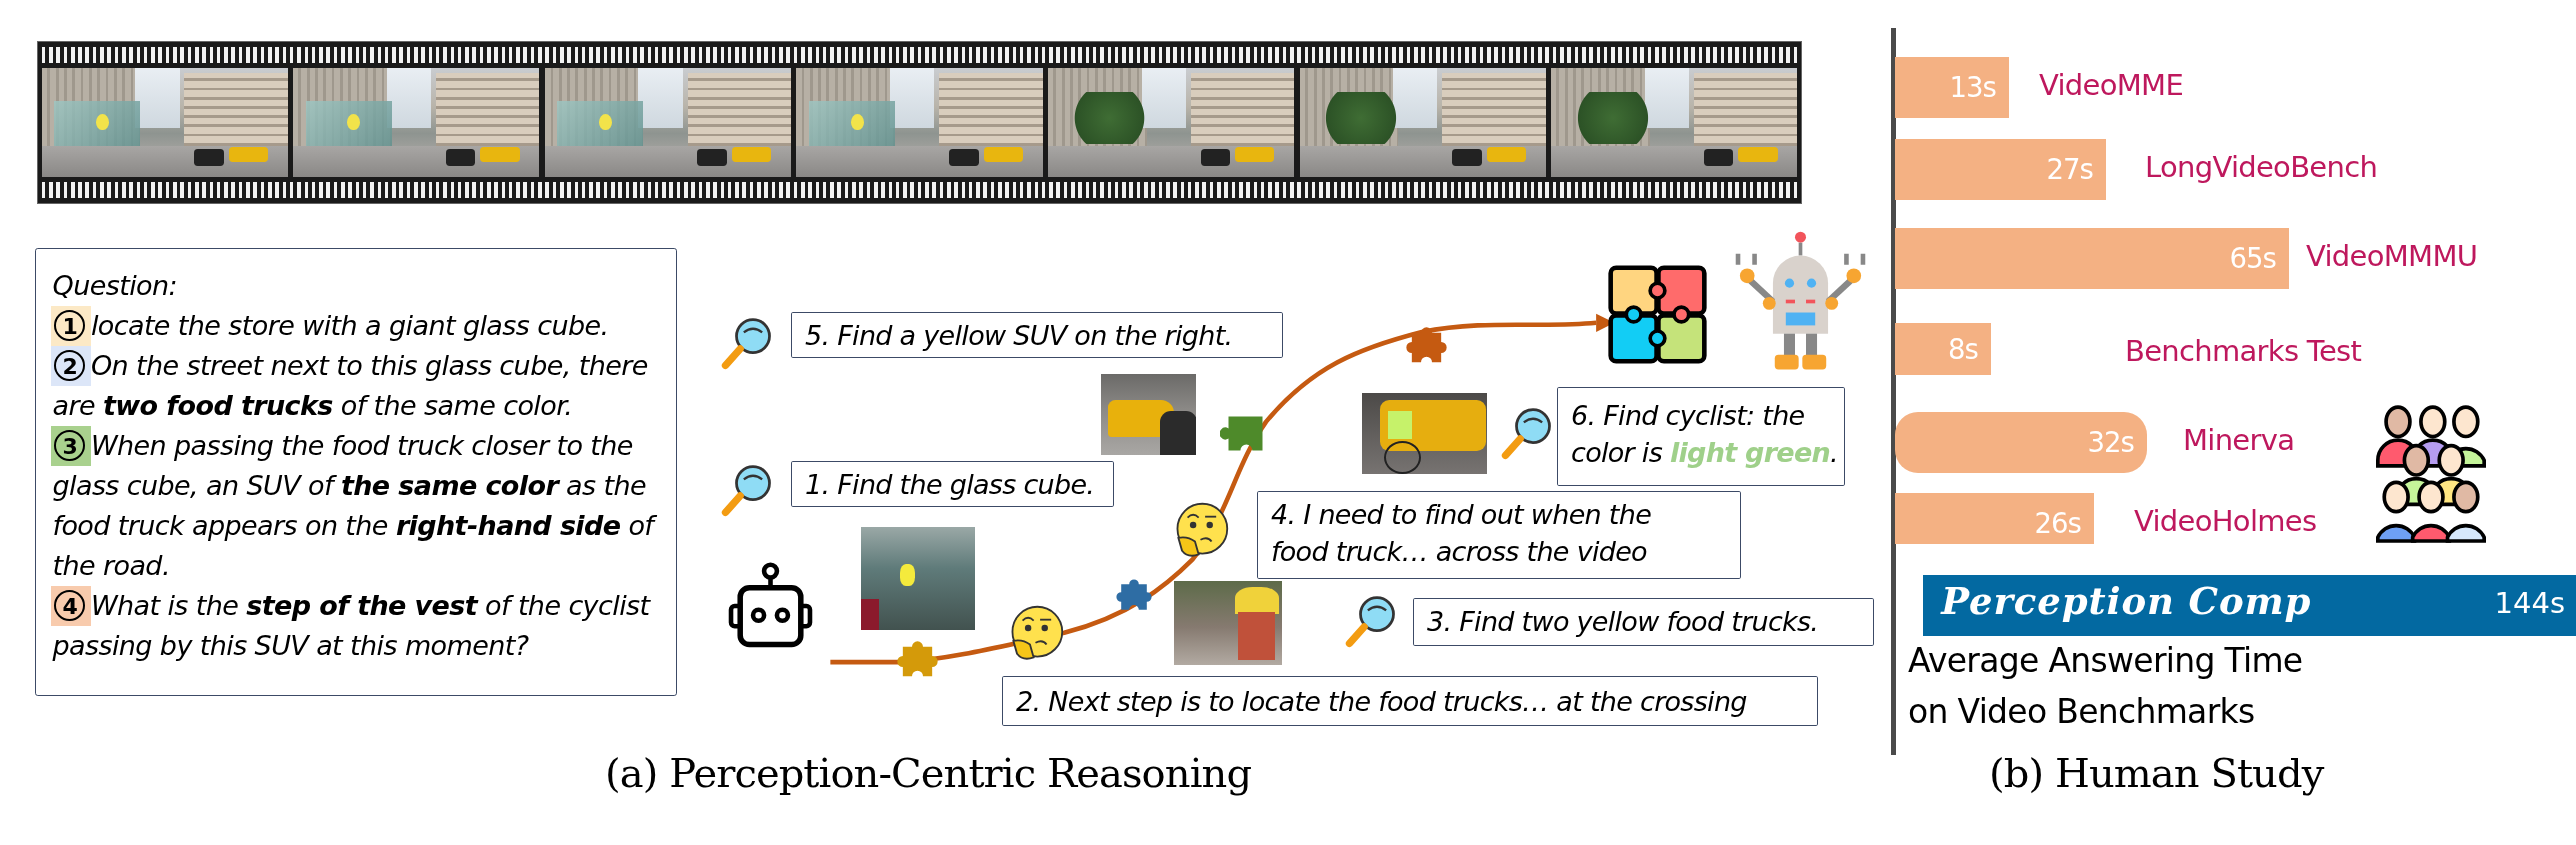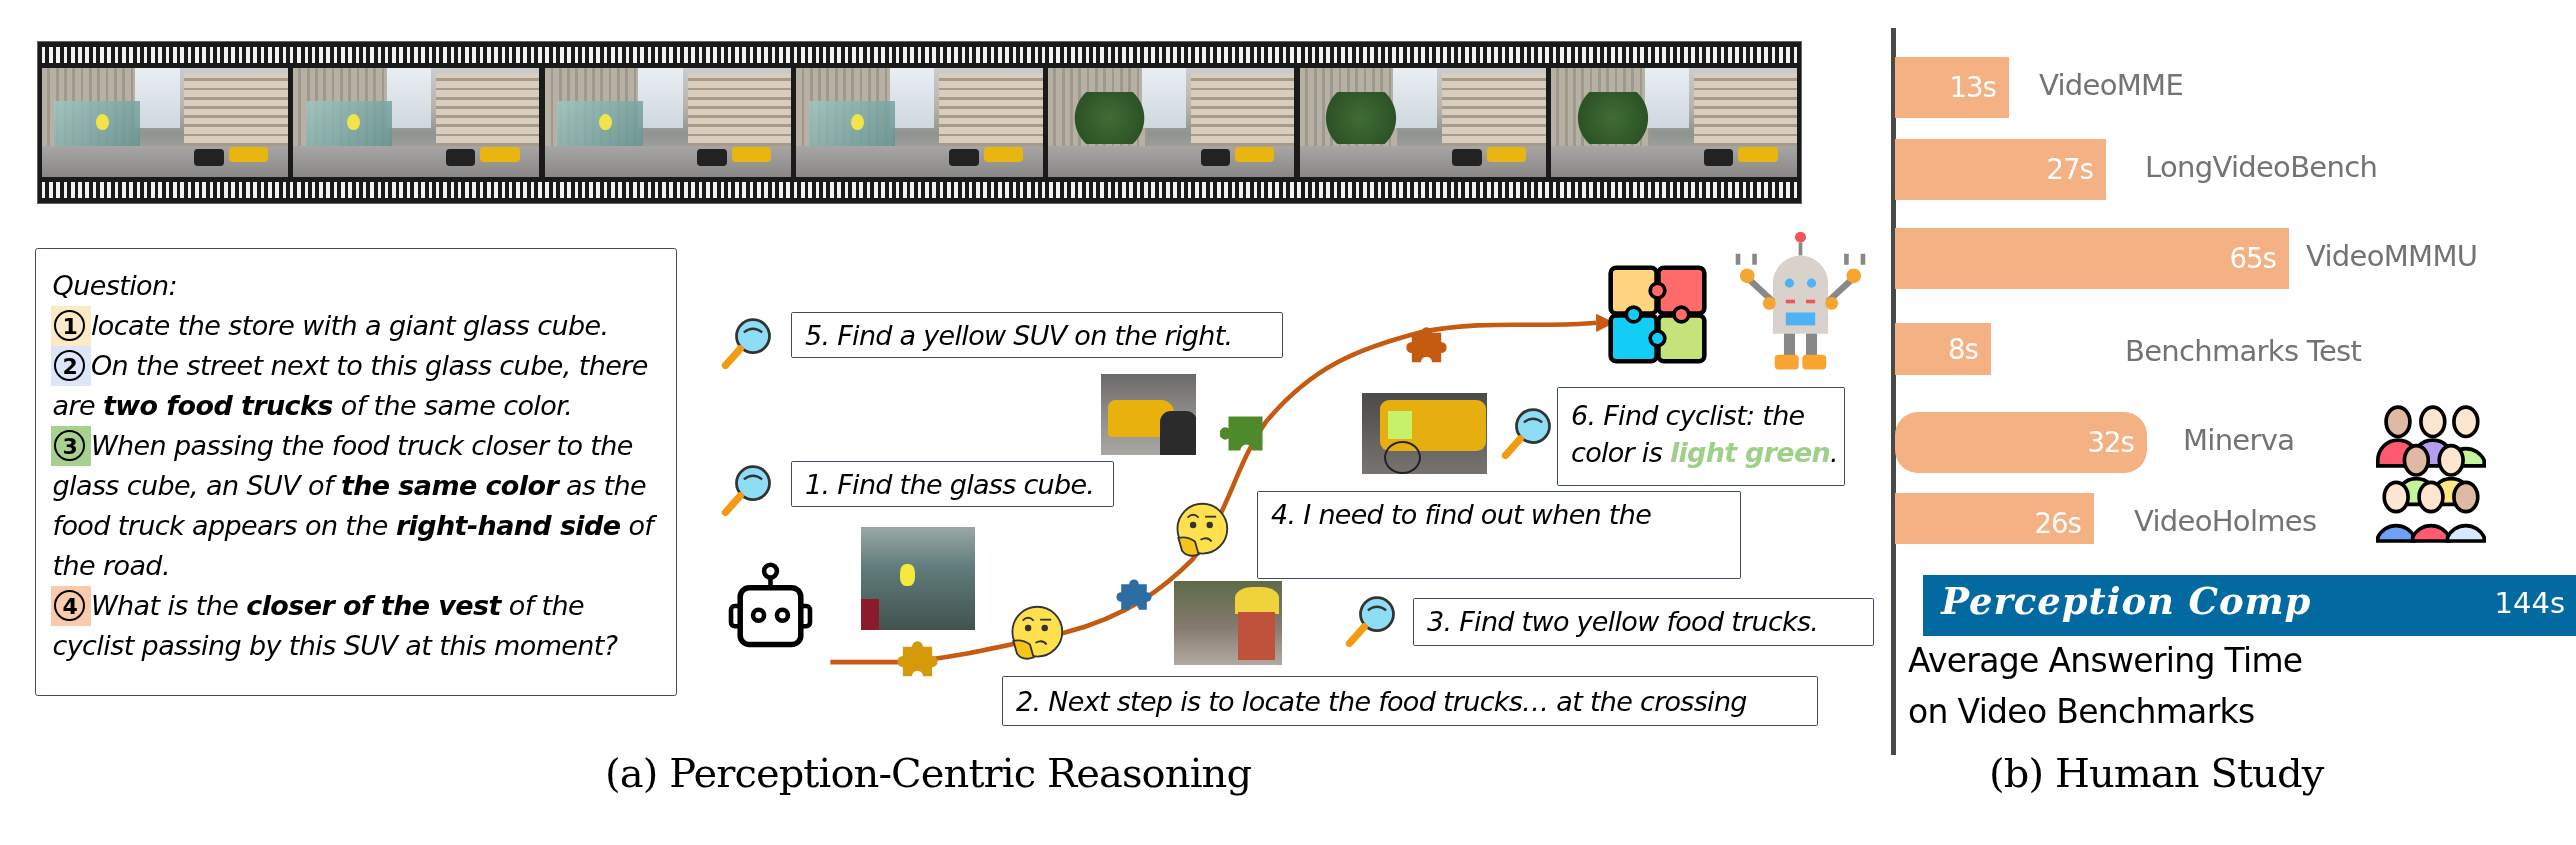--- a/index.html
+++ b/index.html
@@ -35,21 +35,21 @@
   .step{position:absolute;border:1.8px solid #3c4a66;border-radius:1.8px;background:#fff;box-sizing:border-box;
     font-family:"DejaVu Sans",sans-serif;font-style:italic;font-size:27px;letter-spacing:-0.7px;padding:3.7px 13px;line-height:37px;white-space:nowrap;}
   .green-txt{color:#9fd08a;font-weight:bold;}
 
   .thumb{position:absolute;overflow:hidden;}
   .captions{position:absolute;top:750px;font-family:"DejaVu Serif",serif;font-size:40px;letter-spacing:-0.9px;}
 
   
   .axis{position:absolute;left:1891px;top:27.5px;width:4.6px;height:727px;background:#4a4a4a;}
   .bar{position:absolute;left:1895px;background:#f4b183;color:#fff;font-family:"DejaVu Sans",sans-serif;font-size:27.5px;text-align:right;box-sizing:border-box;padding-right:13px;letter-spacing:-0.9px;}
-  .blabel{position:absolute;font-family:"DejaVu Sans",sans-serif;font-size:29px;color:#737373;letter-spacing:-0.7px;}
+  .blabel{position:absolute;font-family:"DejaVu Sans",sans-serif;font-size:29px;color:#be185d;letter-spacing:-0.7px;}
   .pc-bar{position:absolute;left:1895px;top:575px;width:655px;height:61px;background:#0369a1;margin-left:28px;}
   .pc-name{position:absolute;left:18.3px;top:3.7px;color:#fff;font-family:"DejaVu Serif",serif;font-style:italic;font-weight:bold;font-size:37px;letter-spacing:0.9px;}
   .pc-val{position:absolute;right:13px;top:11px;color:#fff;font-family:"DejaVu Sans",sans-serif;font-size:29px;}
   .ctitle{position:absolute;left:1908px;top:635px;font-family:"DejaVu Sans",sans-serif;font-size:33px;line-height:51px;letter-spacing:-0.7px;}
 </style>
 </head>
 <body>
 
 <div>
 
@@ -126,21 +126,21 @@
       </div>
     <div class="perf bot"></div>
   </div>
 
   <div class="qbox">
     <div>Question:</div>
     <div id="qitems">
         <div><span class="hl" style="background: rgb(252, 233, 198);"><span class="num">1</span></span><span>locate the store with a giant glass cube.</span></div>
         <div><span class="hl" style="background: rgb(220, 230, 248);"><span class="num">2</span></span><span>On the street next to this glass cube, there are </span><b>two food trucks</b><span> of the same color.</span></div>
         <div><span class="hl" style="background: rgb(169, 209, 142);"><span class="num">3</span></span><span>When passing the food truck closer to the glass cube, an SUV of </span><b>the same color</b><span> as the food truck appears on the </span><b>right-hand side</b><span> of the road.</span></div>
-        <div><span class="hl" style="background: rgb(248, 203, 173);"><span class="num">4</span></span><span>What is the </span><b>closer of the vest</b><span> of the cyclist passing by this SUV at this moment?</span></div>
+        <div><span class="hl" style="background: rgb(248, 203, 173);"><span class="num">4</span></span><span>What is the </span><b>step of the vest</b><span> of the cyclist passing by this SUV at this moment?</span></div>
       </div>
   </div>
 
   <svg class="abs" style="left:0;top:0" width="1890" height="752" viewBox="0 0 2060 820">
     <path d="M905 722 L985 722 C1040 718 1090 705 1160 690 C1230 672 1270 640 1300 610 C1340 560 1345 510 1380 460 C1430 400 1480 380 1550 362 C1620 348 1680 358 1740 352" stroke="#c55a11" stroke-width="5" fill="none"></path>
     <polygon points="1740,342 1760,352 1740,362" fill="#c55a11"></polygon>
   </svg>
 
   <svg class="abs" style="left:890px;top:633px" width="55" height="57" viewBox="0 0 60 60">
     <path d="M14 14 h10 a6 6 0 1 1 12 0 h10 v10 a6 6 0 1 1 0 12 v10 h-10 a6 6 0 1 0 -12 0 h-10 v-10 a6 6 0 1 1 0 -12z" fill="#d49a0a"></path>
@@ -220,20 +220,21 @@
   <div class="thumb" style="left:1362px;top:393px;width:125px;height:81px;background:linear-gradient(180deg,#4c4a48 0%,#777371 100%);">
     <div class="abs" style="left:18.3px;top:7.3px;width:106px;height:51px;background:#e6ae0f;border-radius:9.2px;"></div>
     <div class="abs" style="left:26px;top:18.3px;width:24px;height:27.5px;background:#c6f26a;"></div>
     <div class="abs" style="left:22px;top:48px;width:37px;height:33px;border:2.8px solid #222;border-radius:50%;box-sizing:border-box;"></div>
   </div>
 
   <div class="step" style="left:791px;top:312px;width:492px;height:46px;">5. Find a yellow SUV on the right.</div>
   <div class="step" style="left:791px;top:461px;width:323px;height:46px;">1. Find the glass cube.</div>
   <div class="step" style="left:1257px;top:491px;width:484px;height:88px;">
     <div>4. I need to find out when the</div>
+    <div>food truck… across the video</div>
   </div>
   <div class="step" style="left:1413px;top:598px;width:461px;height:48px;">3. Find two yellow food trucks.</div>
   <div class="step" style="left:1002px;top:676px;width:816px;height:50px;padding-top:5.5px;">2. Next step is to locate the food trucks… at the crossing</div>
   <div class="step" style="left:1557px;top:387px;width:288px;height:99px;padding-top:9.2px;">
     <div>6. Find cyclist: the</div>
     <div><span>color is </span><span class="green-txt">light green</span><span>.</span></div>
   </div>
 
   <svg class="abs" style="left:1607px;top:264px" width="101" height="101" viewBox="0 0 110 110">
     <rect x="4" y="4" width="50" height="50" rx="6" fill="#ffd580" stroke="#000" stroke-width="5"></rect>

